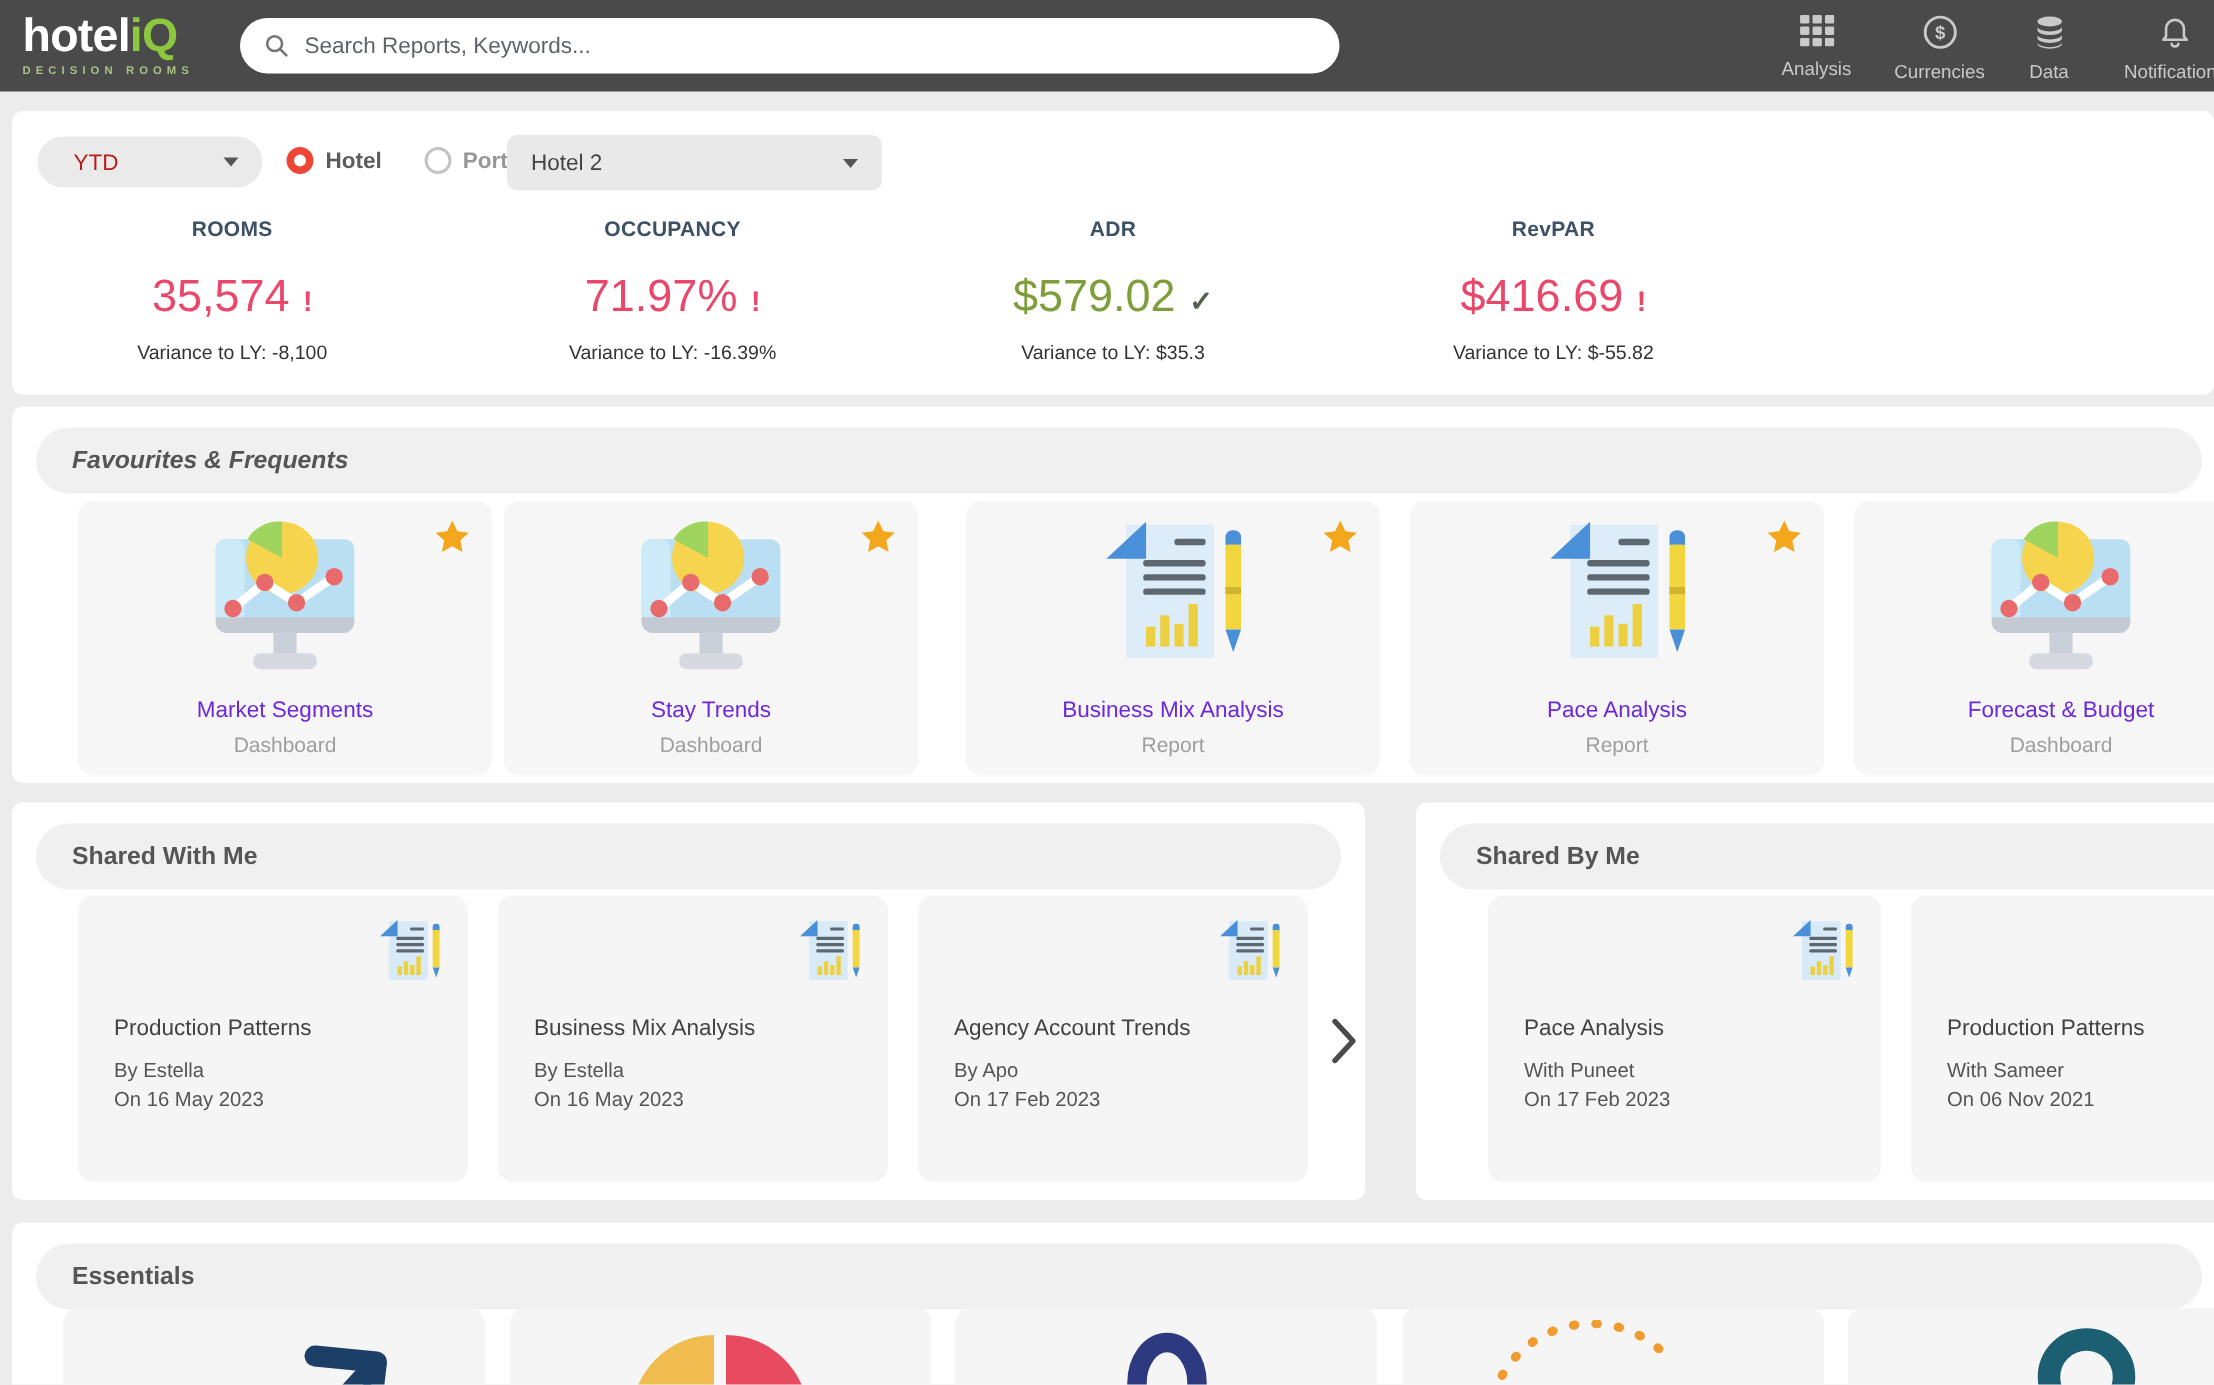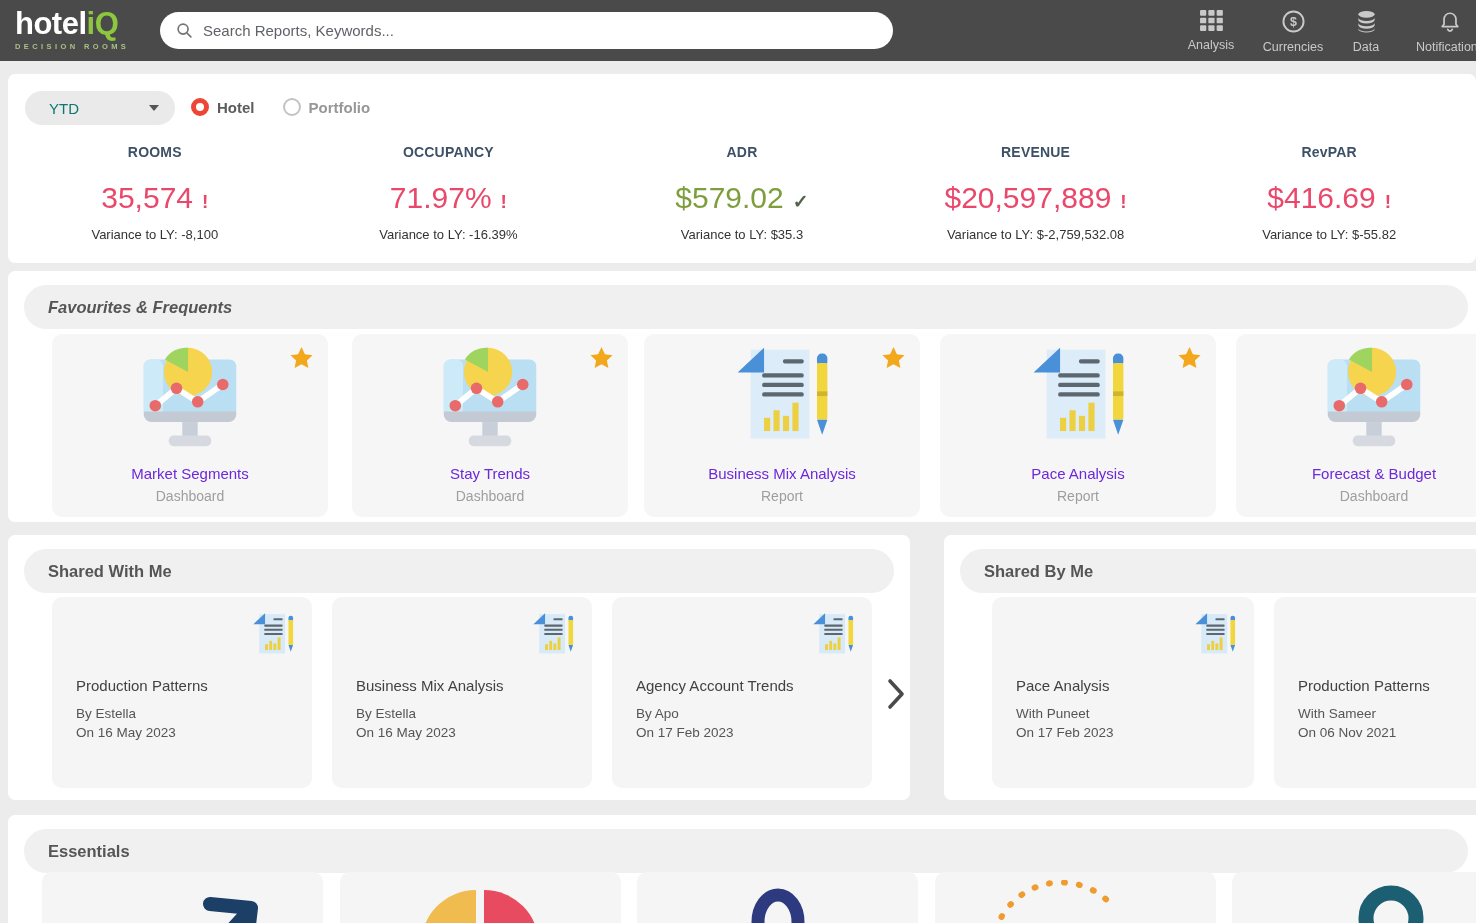--- a/index.html
+++ b/index.html
@@ -30,21 +30,21 @@
   .panel { position:absolute; background:#ffffff; border-radius:7px; }
   .panel-kpi  { left:8px;  top:74px;  width:1468px; height:189px; }
   .panel-fav  { left:8px;  top:271px; width:1500px; height:251px; }
   .panel-swm  { left:8px;  top:535px; width:902px;  height:265px; }
   .panel-sbm  { left:944px;top:535px; width:560px;  height:265px; }
   .panel-ess  { left:8px;  top:815px; width:1500px; height:160px; }
 
   .section-pill { position:absolute; left:16px; top:14px; height:44px; background:#f0f0f0; border-radius:22px; display:flex; align-items:center; padding-left:24px; font-size:16.5px; font-weight:bold; color:#555; }
 
   
-  .pill-select { position:absolute; height:34px; background:#eaeaea; border-radius:17px; display:flex; align-items:center; justify-content:space-between; padding:0 16px 0 24px; font-size:15px; color:#0f766e; cursor:pointer; }
+  .pill-select { position:absolute; height:34px; background:#eaeaea; border-radius:17px; display:flex; align-items:center; justify-content:space-between; padding:0 16px 0 24px; font-size:15px; color:#b91c1c; cursor:pointer; }
   .ytd { left:17px; top:17px; width:150px; }
   .hotel-select { position:absolute; left:330px; top:16px; width:250px; height:37px; background:#e9e9e9; border-radius:7px; display:flex; align-items:center; justify-content:space-between; padding:0 16px; font-size:15px; color:#444; cursor:pointer; }
   .caret { width:0; height:0; border-left:5.5px solid transparent; border-right:5.5px solid transparent; border-top:6.5px solid #555; }
   .radio-row { position:absolute; left:183px; top:24px; display:flex; align-items:center; gap:8px; }
   .radio { width:18px; height:18px; border-radius:50%; background:#fff; cursor:pointer; }
   .radio.sel { border:5px solid #ee4636; }
   .radio.unsel { border:2px solid #c3c3c3; }
   .radio-label { font-size:15px; font-weight:bold; cursor:pointer; }
   .radio-label.dark { color:#5c5c5c; margin-right:20px; }
   .radio-label.light { color:#979797; }
@@ -145,44 +145,43 @@
   <div class="panel panel-kpi">
     <div class="pill-select ytd">
       <span>YTD</span>
       <span class="caret"></span>
     </div>
     <div class="radio-row">
       <span class="radio sel"></span>
       <span class="radio-label dark">Hotel</span>
       <span class="radio unsel"></span>
       <span class="radio-label light">Portfolio</span>
+    </div>
+    <div class="hotel-select">
+      <span>Hotel 2</span>
+      <span class="caret"></span>
     </div>
 
     <div class="kpi-row">
       <div class="kpi alert">
         <div class="kpi-label">ROOMS</div>
         <div class="kpi-value"><span>35,574</span><span class="ind">!</span></div>
         <div class="kpi-variance">Variance to LY: -8,100</div>
       </div>
       <div class="kpi alert">
         <div class="kpi-label">OCCUPANCY</div>
         <div class="kpi-value"><span>71.97%</span><span class="ind">!</span></div>
         <div class="kpi-variance">Variance to LY: -16.39%</div>
       </div>
       <div class="kpi ok">
         <div class="kpi-label">ADR</div>
         <div class="kpi-value"><span>$579.02</span><span class="ind">✓</span></div>
         <div class="kpi-variance">Variance to LY: $35.3</div>
       </div>
       <div class="kpi alert">
-        <div class="kpi-label">REVENUE</div>
-        <div class="kpi-value"><span>$20,597,889</span><span class="ind">!</span></div>
-        <div class="kpi-variance">Variance to LY: $-2,759,532.08</div>
-      </div>
-      <div class="kpi alert">
         <div class="kpi-label">RevPAR</div>
         <div class="kpi-value"><span>$416.69</span><span class="ind">!</span></div>
         <div class="kpi-variance">Variance to LY: $-55.82</div>
       </div>
     </div>
   </div>
 
   <div class="panel panel-fav">
     <div class="section-pill" style="width:1444px;font-style:italic;">
       <span>Favourites &amp; Frequents</span>
@@ -204,21 +203,21 @@
         <rect x="56" y="81" width="16" height="15" fill="#c9cfd8"></rect>
         <rect x="42" y="95" width="44" height="11" rx="5" fill="#d6dae0"></rect>
       </svg>
       <svg class="fav-star" width="27" height="27" viewBox="0 0 24 24">
           <path d="M12 1.8l3 6.4 6.8.8-5 4.7 1.3 6.7L12 17.1 5.9 20.4l1.3-6.7-5-4.7 6.8-.8z" fill="#f2a71c"></path>
         </svg>
       <div class="fav-title">Market Segments</div>
       <div class="fav-sub">Dashboard</div>
     </div>
 
-    <div class="fav-card" style="left:344px;">
+    <div class="fav-card" style="left:328px;">
       <svg class="fav-icon" width="128" height="106" viewBox="0 0 128 110">
         <rect x="16" y="16" width="96" height="60" rx="7" fill="#badff2"></rect>
         <rect x="16" y="16" width="20" height="60" rx="7" fill="#cdeaf8"></rect>
         <path d="M16 70 h96 v3 a8 8 0 0 1 -8 8 h-80 a8 8 0 0 1 -8 -8 z" fill="#c3cad3"></path>
         <circle cx="62" cy="29" r="25" fill="#f6d44d"></circle>
         <path d="M62 29 L62 4 A25 25 0 0 0 38 16 Z" fill="#9fd45f"></path>
         <polyline points="28,64 50,46 72,60 98,42" stroke="#ffffff" stroke-width="6" fill="none" stroke-linecap="round" stroke-linejoin="round"></polyline>
         <circle cx="28" cy="64" r="6" fill="#e86a6a"></circle>
           <circle cx="50" cy="46" r="6" fill="#e86a6a"></circle>
           <circle cx="72" cy="60" r="6" fill="#e86a6a"></circle>

